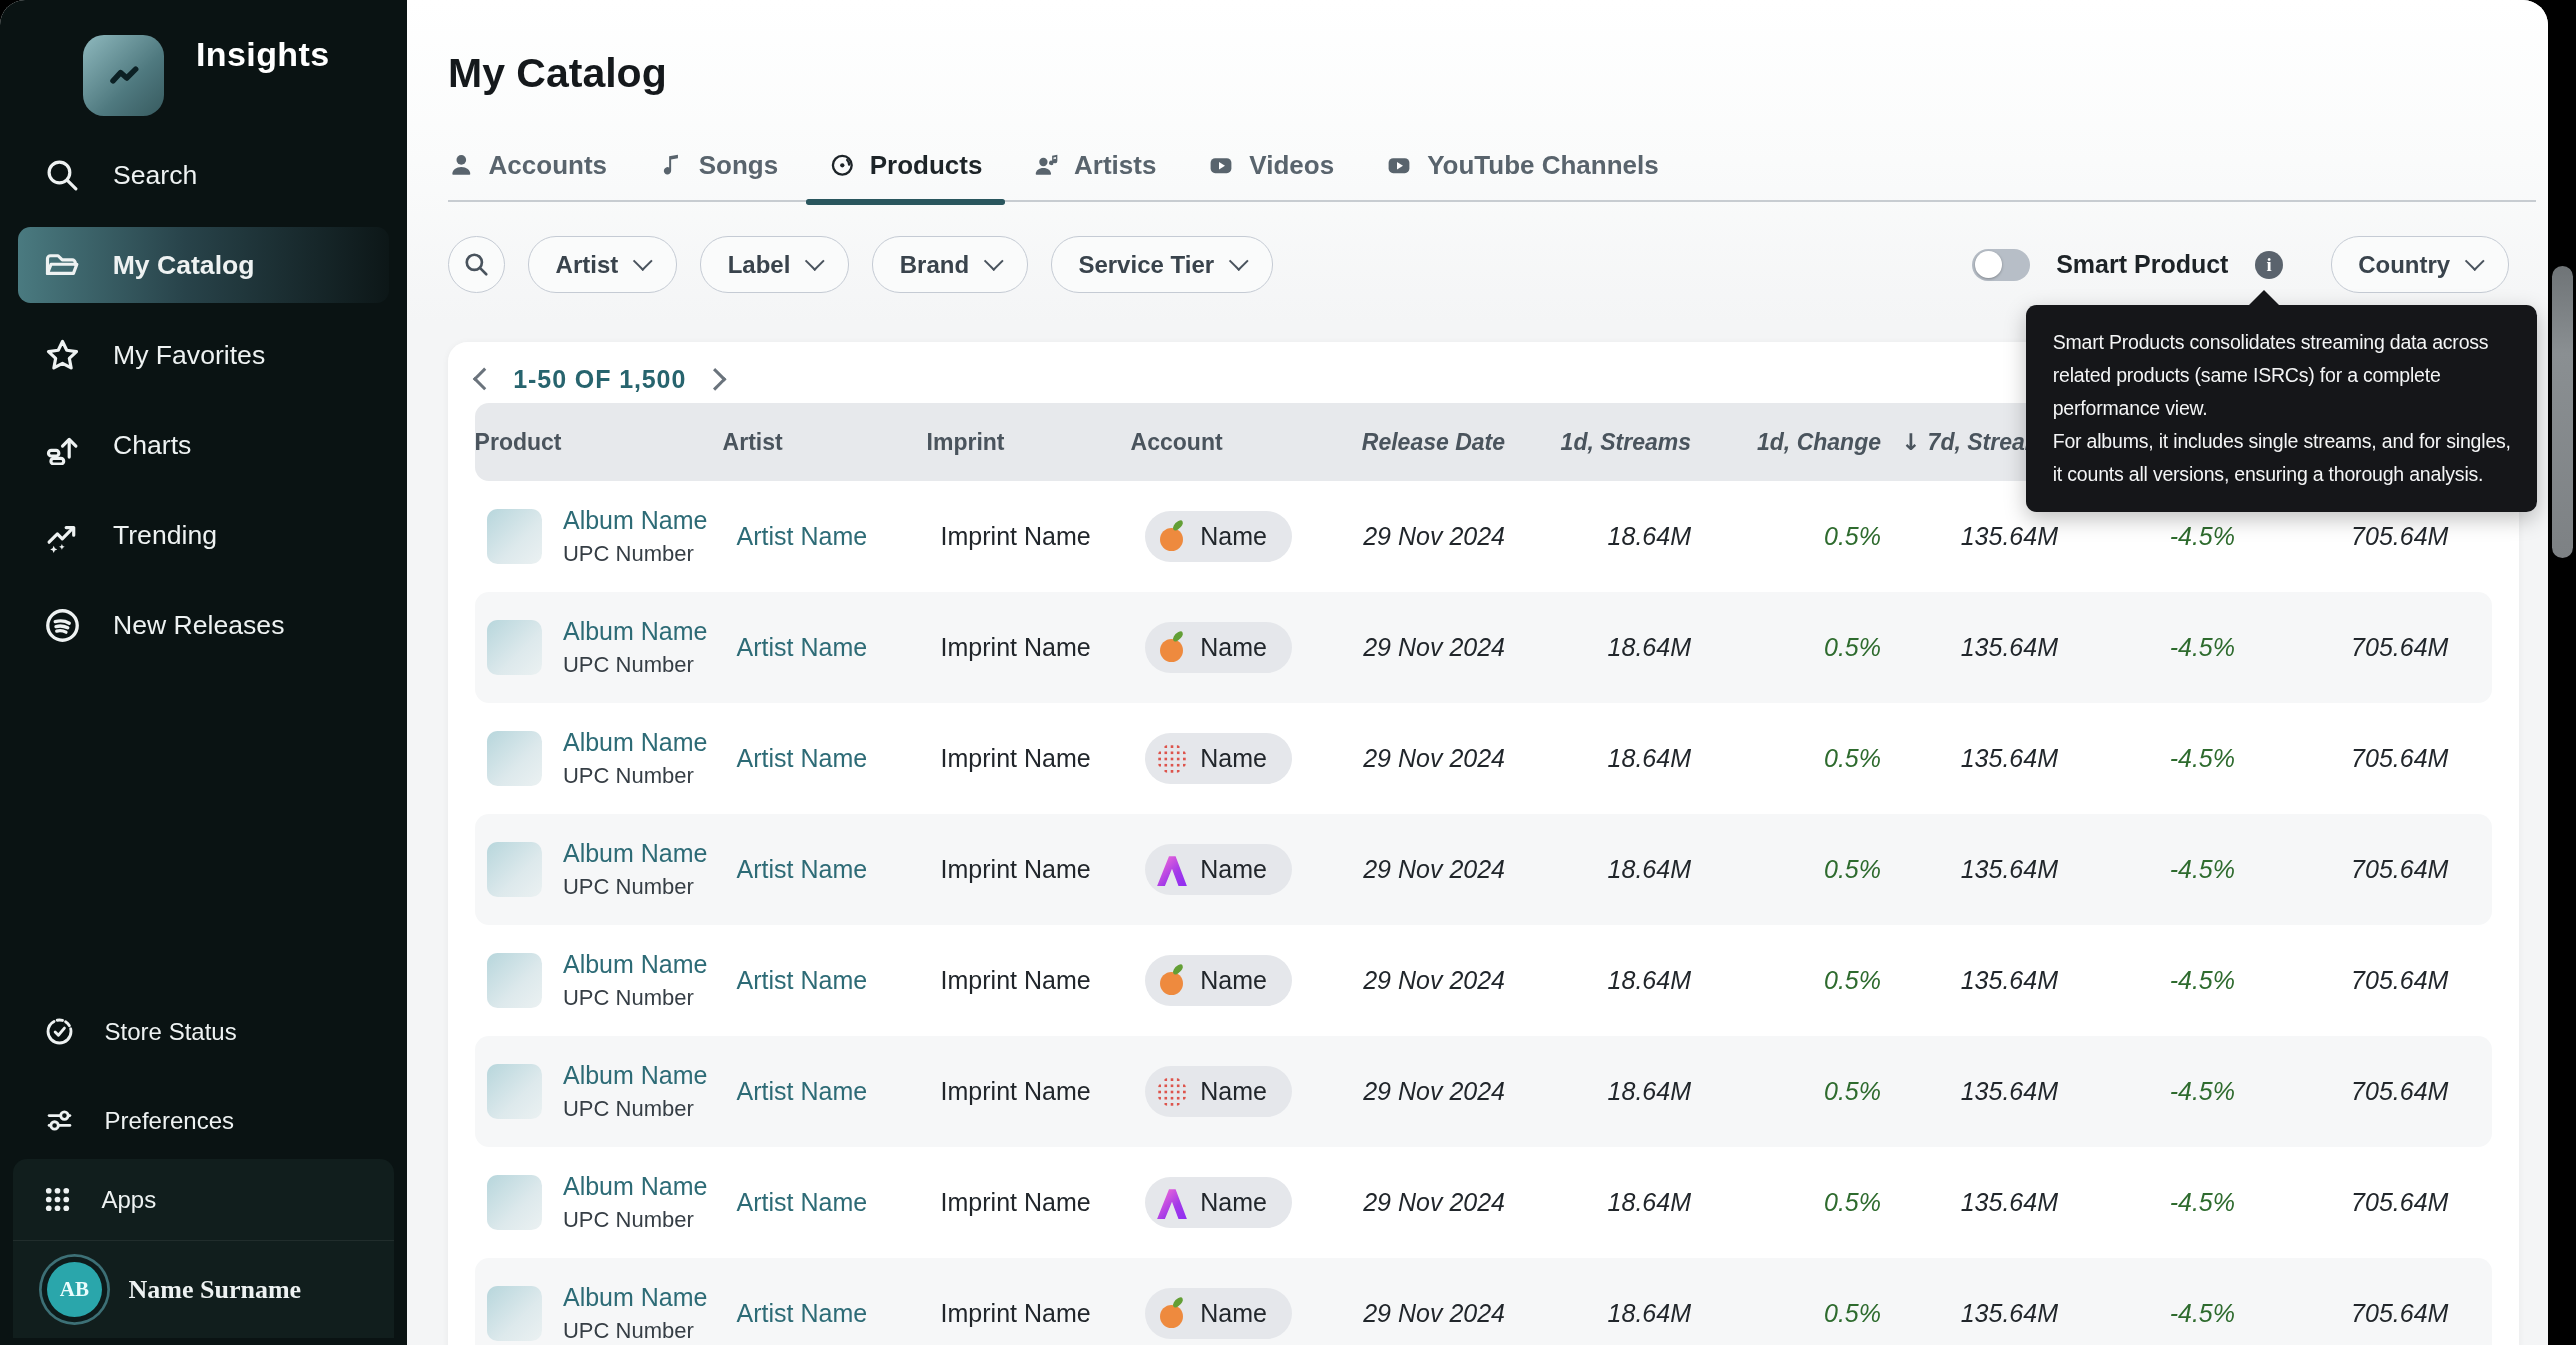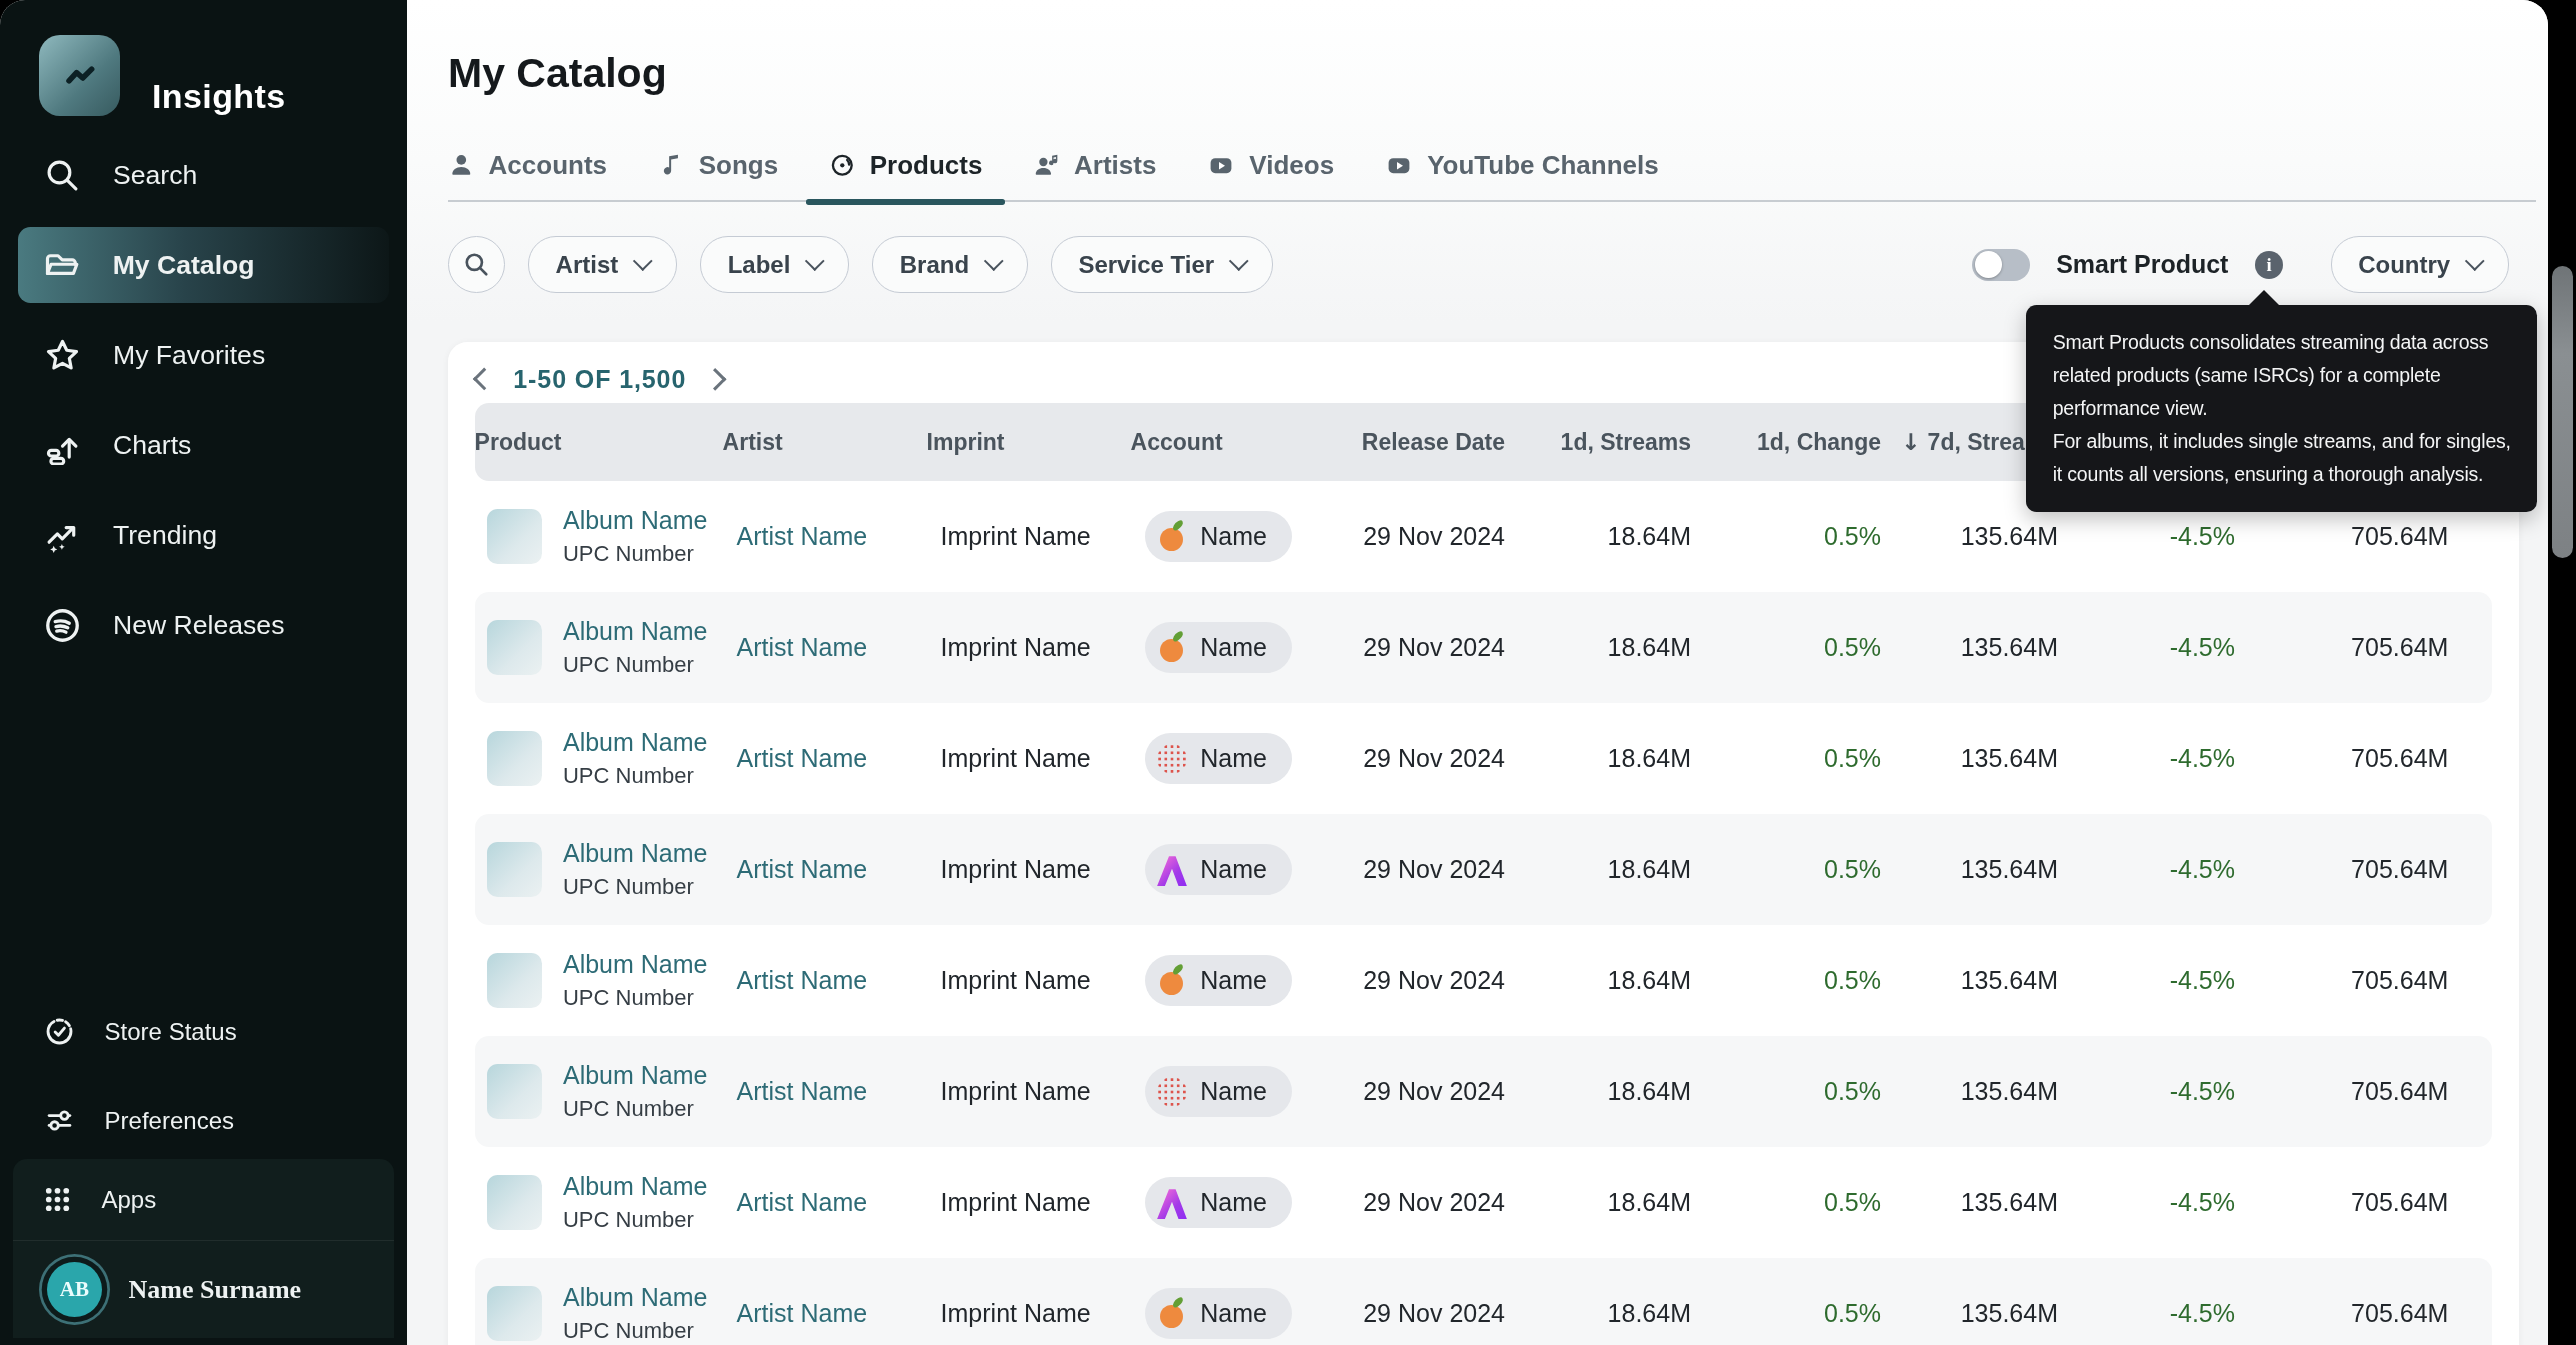--- a/index.html
+++ b/index.html
@@ -4,21 +4,21 @@
 <style>
   html,body{margin:0;padding:0;background:#000;}
   body{width:2576px;height:1346px;position:relative;overflow:hidden;
        font-family:"Liberation Sans","DejaVu Sans",sans-serif;color:#21262b;}
   .window{position:absolute;left:0;top:0;width:2548px;height:1346px;
           border-radius:25px 25px 0 0;overflow:hidden;display:flex;background:#f4f5f6;}
 
   
   .sidebar{flex:0 0 407px;width:407px;background:#0a1313;color:#eef2f2;
            display:flex;flex-direction:column;position:relative;}
-  .logo-row{display:flex;align-items:flex-end;gap:32px;padding:35px 12px 0 39px;}
+  .logo-row{display:flex;align-items:flex-start;gap:32px;padding:35px 12px 0 39px;margin-left:44px;}
   .logo-box{width:81px;height:81px;border-radius:21px;flex:0 0 81px;
             background:linear-gradient(135deg,#8fb9be 0%,#4f797f 60%,#375a5f 100%);
             display:flex;align-items:center;justify-content:center;}
   .logo-title{font-size:34px;font-weight:700;color:#fff;letter-spacing:0.4px;}
   .nav{margin-top:14px;display:flex;flex-direction:column;}
   .nav-item{display:flex;align-items:center;gap:30px;height:90px;padding-left:41px;
             font-size:26.6px;color:#eef2f2;cursor:pointer;}
   .nav-item .ico{width:42px;display:flex;justify-content:center;flex:0 0 42px;}
   .nav-item.active{margin:7px 17.7px;height:76px;padding-left:23px;border-radius:12.4px;font-weight:700;
             background:linear-gradient(90deg,#4a7a80 0%,#28434a 45%,rgba(18,30,32,.35) 100%);}
@@ -79,21 +79,21 @@
   .pg-chev{width:13.3px;height:13.3px;border-left:3.1px solid #6a737c;border-bottom:3.1px solid #6a737c;
        cursor:pointer;}
   .pg-chev.left{transform:rotate(45deg);}
   .pg-chev.right{transform:rotate(225deg);}
 
   .tbl{margin:0 26.6px;}
   .grid{display:grid;grid-template-columns:248px 204px 204px 208px 177px 186px 190px 177px 177px 1fr;
        align-items:center;}
   .thead{height:78px;background:#e7e9ec;border-radius:14px;color:#4a545d;font-size:23px;font-weight:700;}
   .th{padding-left:0;}
-  .th.num,.td.num{text-align:right;padding-left:0;padding-right:10.6px;}
+  .th.num,.td.num{text-align:right;padding-left:0;padding-right:10.6px;font-style:italic;}
   .th.last,.td.last{text-align:right;padding-right:44px;}
   .sort-arrow{font-family:"DejaVu Sans",sans-serif;margin-right:7px;font-weight:700;}
   .trow{height:111px;border-radius:14px;font-size:25px;}
   .trow.alt{background:#f6f7f8;}
   .td{padding-left:14px;}
   .prod-cell{display:flex;align-items:center;gap:21px;padding-left:12.4px;}
   .thumb{width:55px;height:55px;border-radius:10.6px;flex:0 0 55px;
        background:linear-gradient(135deg,#b7d6dc 0%,#dde9ec 60%,#ebf1f2 100%);}
   .prod-text{display:flex;flex-direction:column;gap:6.2px;}
   .album{color:#2d6b76;font-size:25px;cursor:pointer;}

